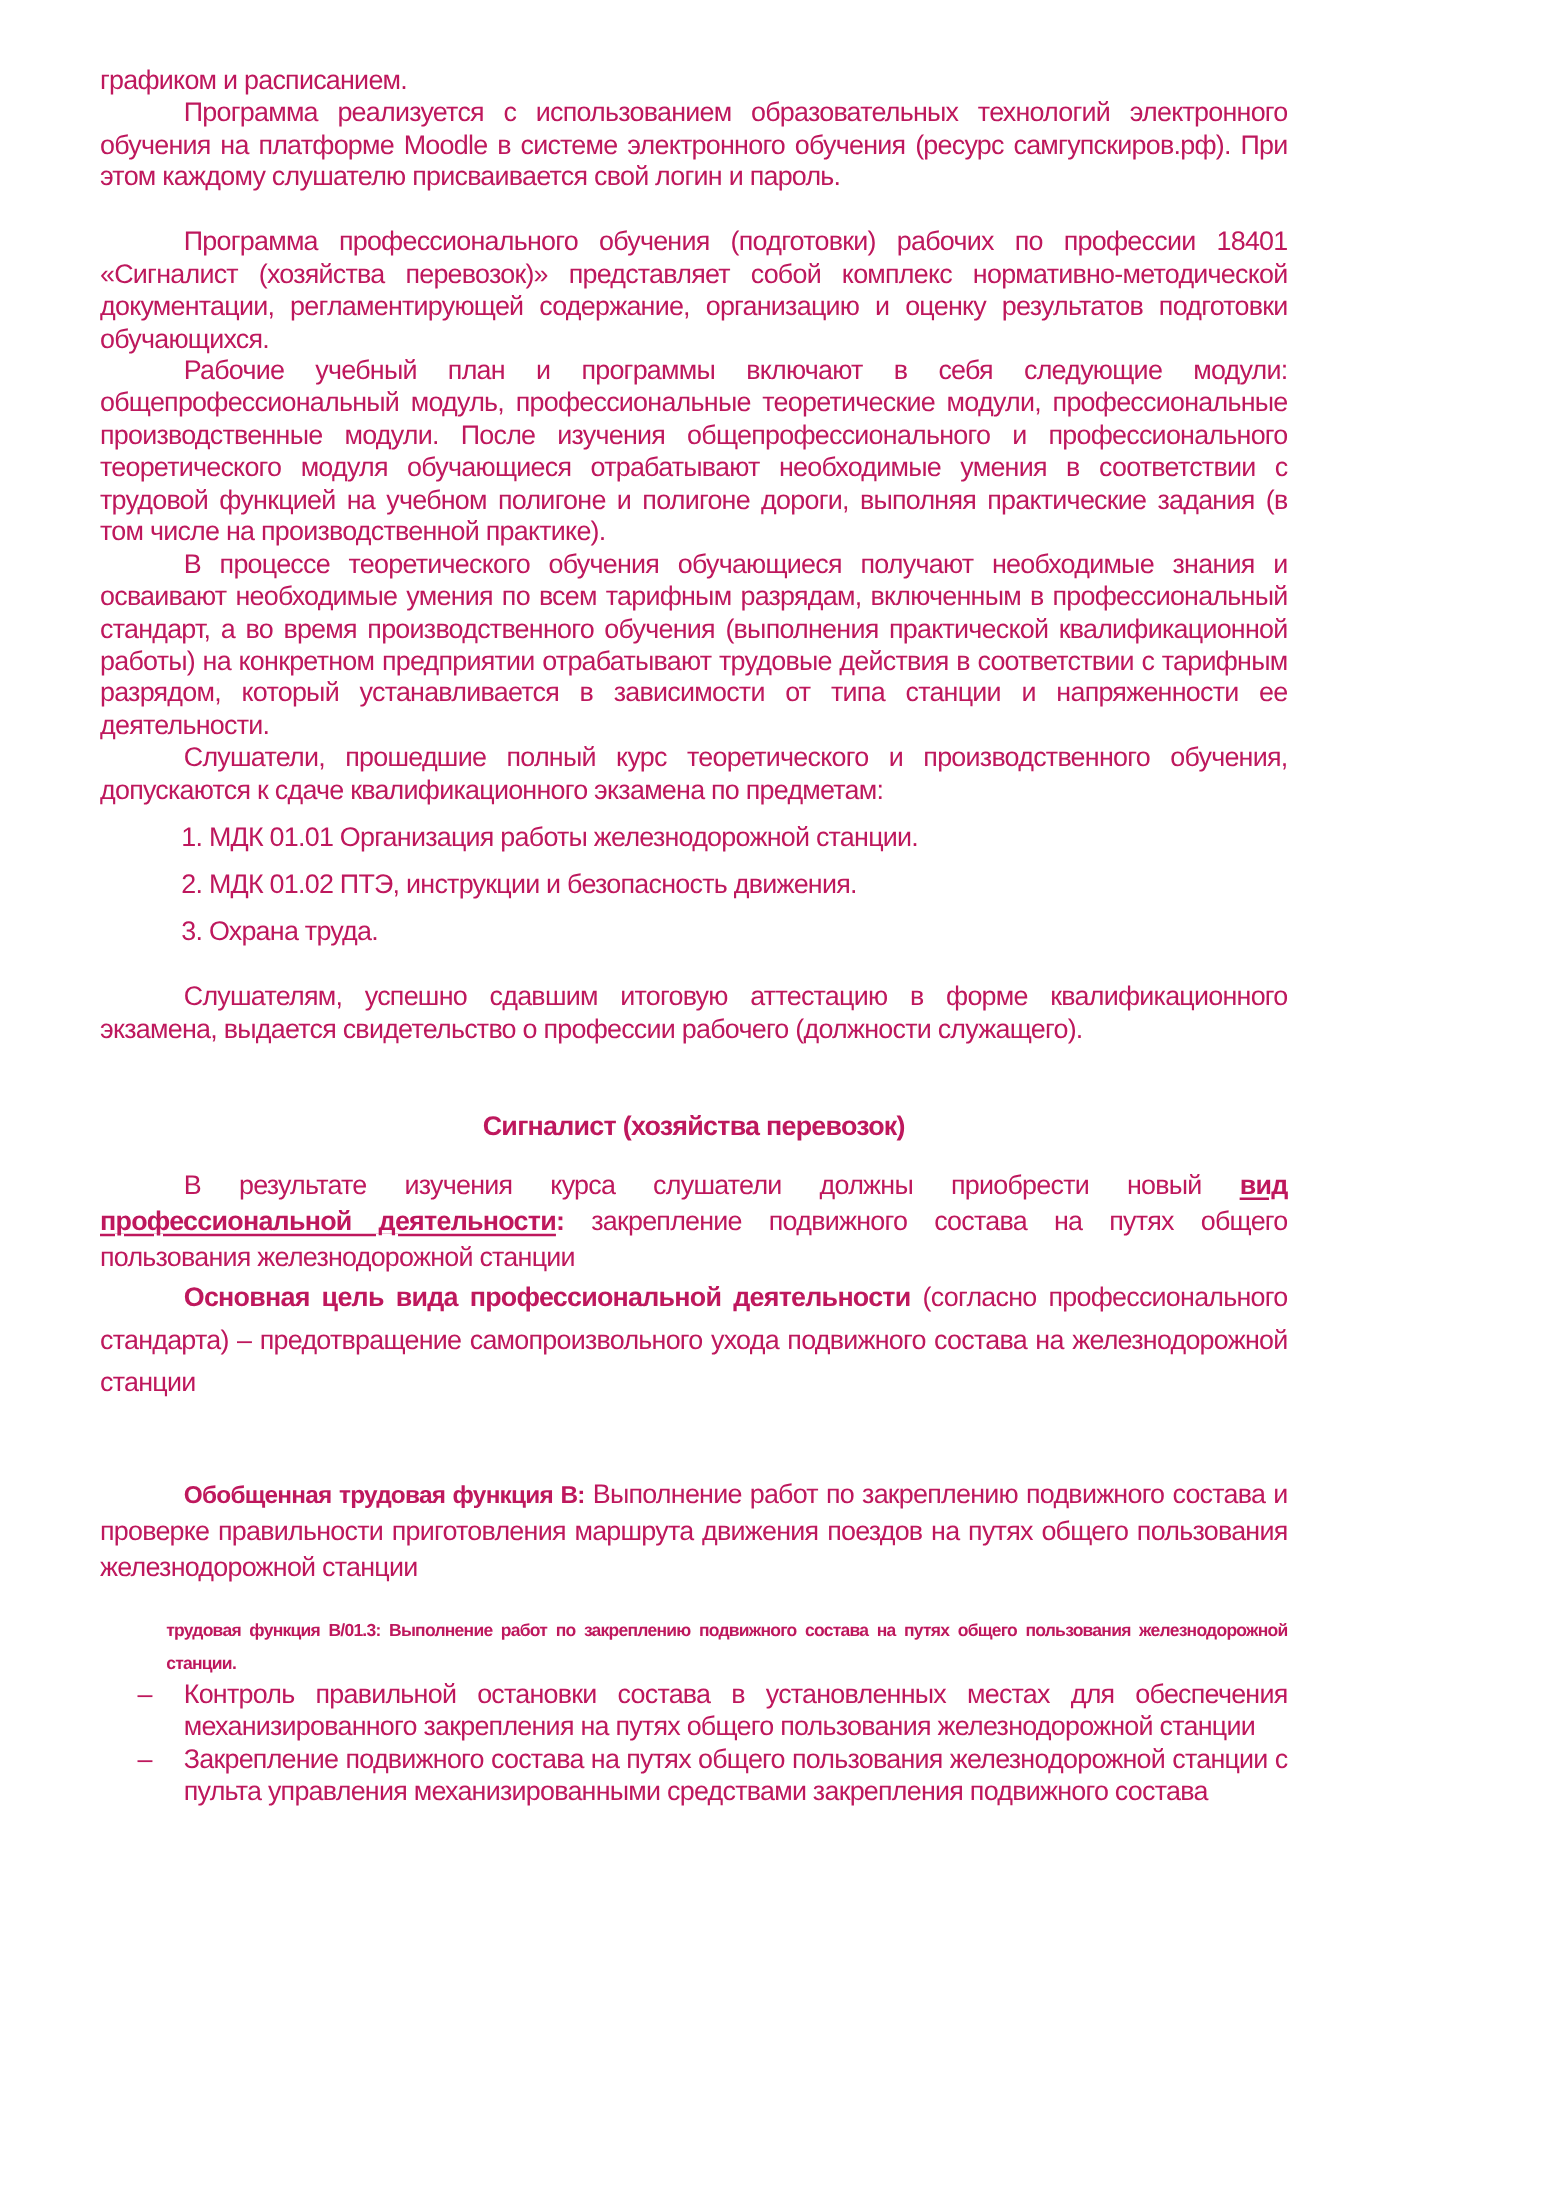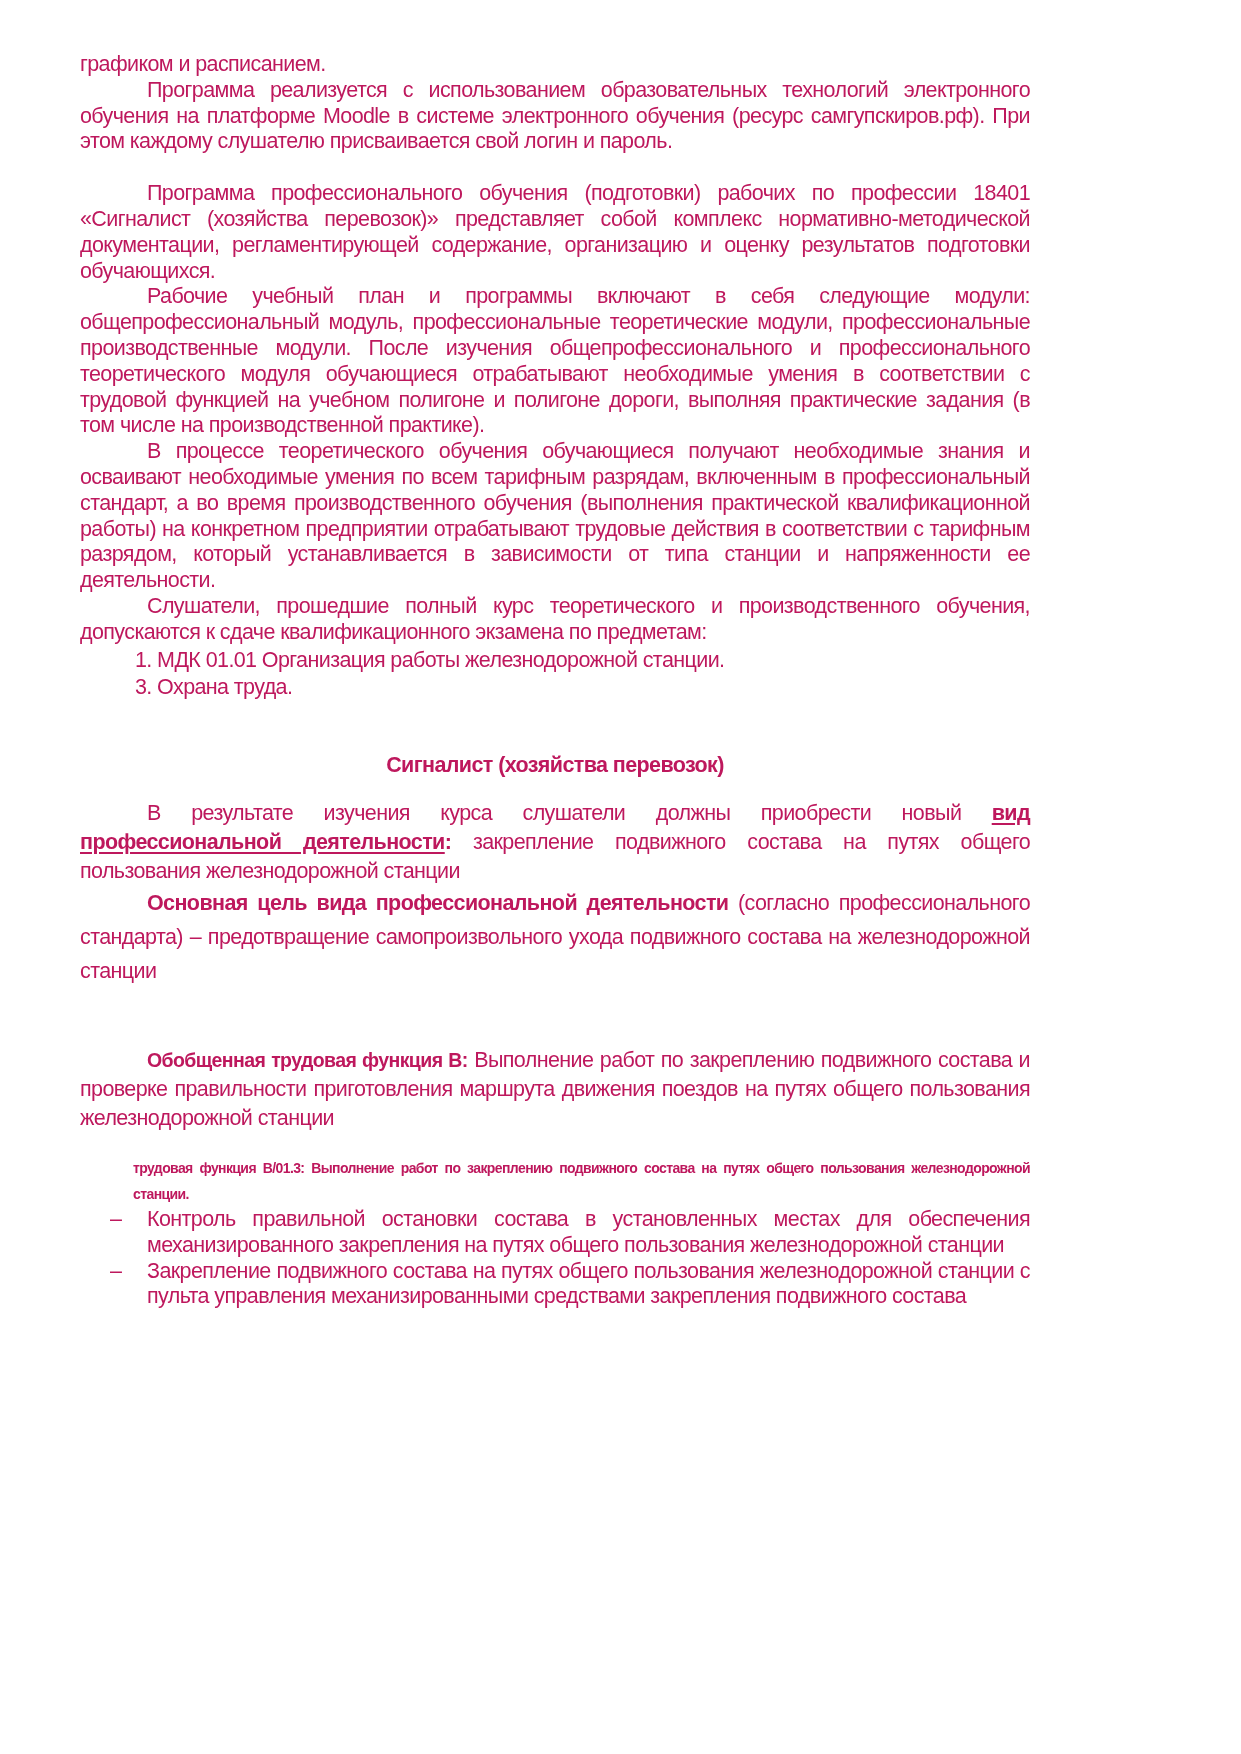--- a/index.html
+++ b/index.html
@@ -7,21 +7,21 @@
   .page {
     position: absolute; left: 80px; top: 52px; width: 950px;
     font-family: "Liberation Sans", sans-serif;
     font-size: 21.5px; line-height: 25.8px; color: #be185d;
     letter-spacing: -0.6px; word-spacing: 0px;
   }
   .p { margin: 0; text-align: justify; text-align-last: left; }
   .indent { text-indent: 67px; }
   .gap-lg { margin-top: 26px; }
   .list { margin: 0; padding: 0; list-style: none; }
-  .list li { padding-left: 53px; margin: 2px; }
+  .list li { padding-left: 53px; margin: 12px; }
   .heading { text-align: center; font-weight: bold; margin: 16px; }
   .bold { font-weight: bold; }
   .uline { text-decoration: underline; text-decoration-thickness: 2px; text-underline-offset: 3px; }
   .block-indent { padding-left: 53px; }
   .bold-block { font-weight: bold; font-size: 14px; line-height: 26px; }
   .dash-list { margin: 0; padding: 0; list-style: none; }
   .dash-list li { position: relative; padding-left: 67px; text-align: justify; text-align-last: left; }
   .dash-list li .dash { position: absolute; left: 30px; top: 0; }
   .okved-bold { font-size: 19.5px; }
 </style>
@@ -37,23 +37,25 @@
   <p class="p indent gap-lg">Программа профессионального обучения (подготовки) рабочих по профессии 18401 «Сигналист (хозяйства перевозок)» представляет собой комплекс нормативно-методической документации, регламентирующей содержание, организацию и оценку результатов подготовки обучающихся.</p>
 
   <p class="p indent">Рабочие учебный план и программы включают в себя следующие модули: общепрофессиональный модуль, профессиональные теоретические модули, профессиональные производственные модули. После изучения общепрофессионального и профессионального теоретического модуля обучающиеся отрабатывают необходимые умения в соответствии с трудовой функцией на учебном полигоне и полигоне дороги, выполняя практические задания (в том числе на производственной практике).</p>
 
   <p class="p indent">В процессе теоретического обучения  обучающиеся получают необходимые знания и осваивают необходимые умения по всем тарифным разрядам, включенным в профессиональный стандарт, а во время производственного обучения (выполнения практической квалификационной работы) на конкретном предприятии отрабатывают трудовые действия в соответствии с тарифным разрядом, который устанавливается в зависимости от типа станции и напряженности ее деятельности.</p>
 
   <p class="p indent">Слушатели, прошедшие полный курс теоретического и производственного обучения, допускаются к сдаче квалификационного экзамена по предметам:</p>
 
   <ul class="list">
     <li>1. МДК 01.01 Организация работы железнодорожной станции.</li>
+    <li>2. МДК 01.02 ПТЭ, инструкции и безопасность движения.</li>
     <li>3. Охрана труда.</li>
   </ul>
 
+  <p class="p indent gap-lg">Слушателям, успешно сдавшим итоговую аттестацию в форме квалификационного экзамена, выдается свидетельство о профессии рабочего (должности служащего).</p>
 
   <p class="heading" style="margin-top:52px;">Сигналист (хозяйства перевозок)</p>
 
   <p class="p indent" style="margin-top:20px; line-height:29px;"><span>В результате изучения курса слушатели должны приобрести новый </span><span class="bold uline">вид профессиональной деятельности</span><span class="bold">:</span><span> закрепление подвижного состава на путях общего пользования железнодорожной станции</span></p>
 
   <p class="p indent" style="line-height:34px;"><span class="bold">Основная цель вида профессиональной деятельности</span><span> (согласно профессионального стандарта) – предотвращение самопроизвольного ухода подвижного состава на железнодорожной станции</span></p>
 
   <p class="p indent" style="margin-top:58px; line-height:29px;"><span class="bold okved-bold">Обобщенная трудовая функция В:</span><span> Выполнение работ по закреплению подвижного состава и проверке правильности приготовления маршрута движения поездов на путях общего пользования железнодорожной станции</span></p>
 
   <p class="p block-indent bold-block" style="margin-top:22px;">трудовая функция В/01.3: Выполнение работ по закреплению подвижного состава на путях общего пользования железнодорожной станции.</p>

